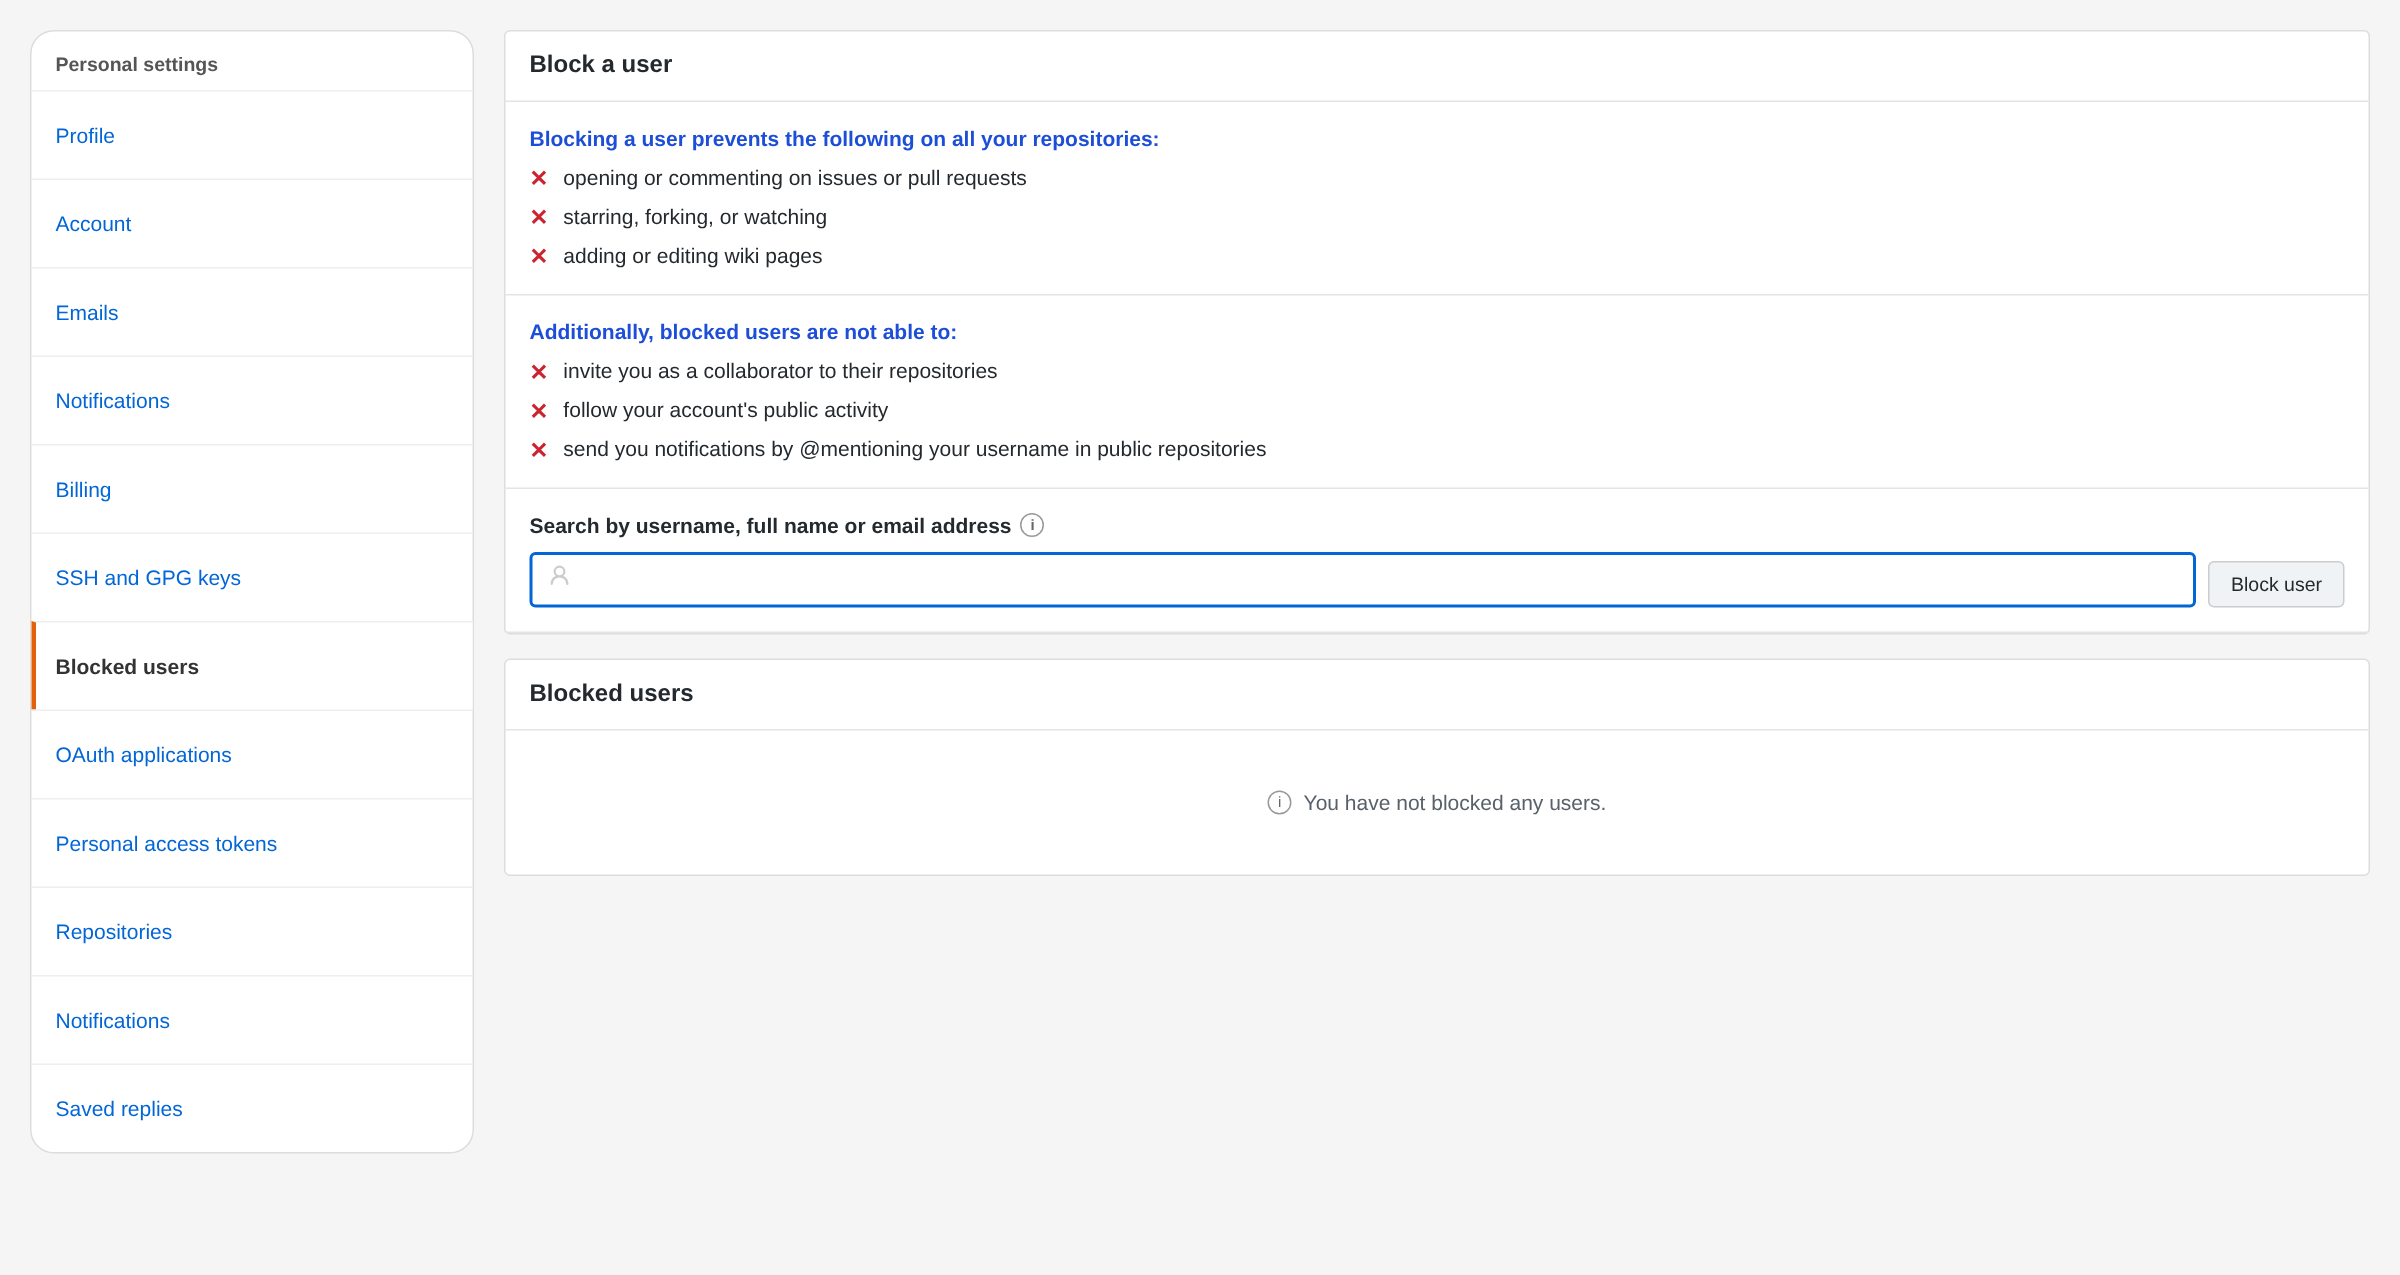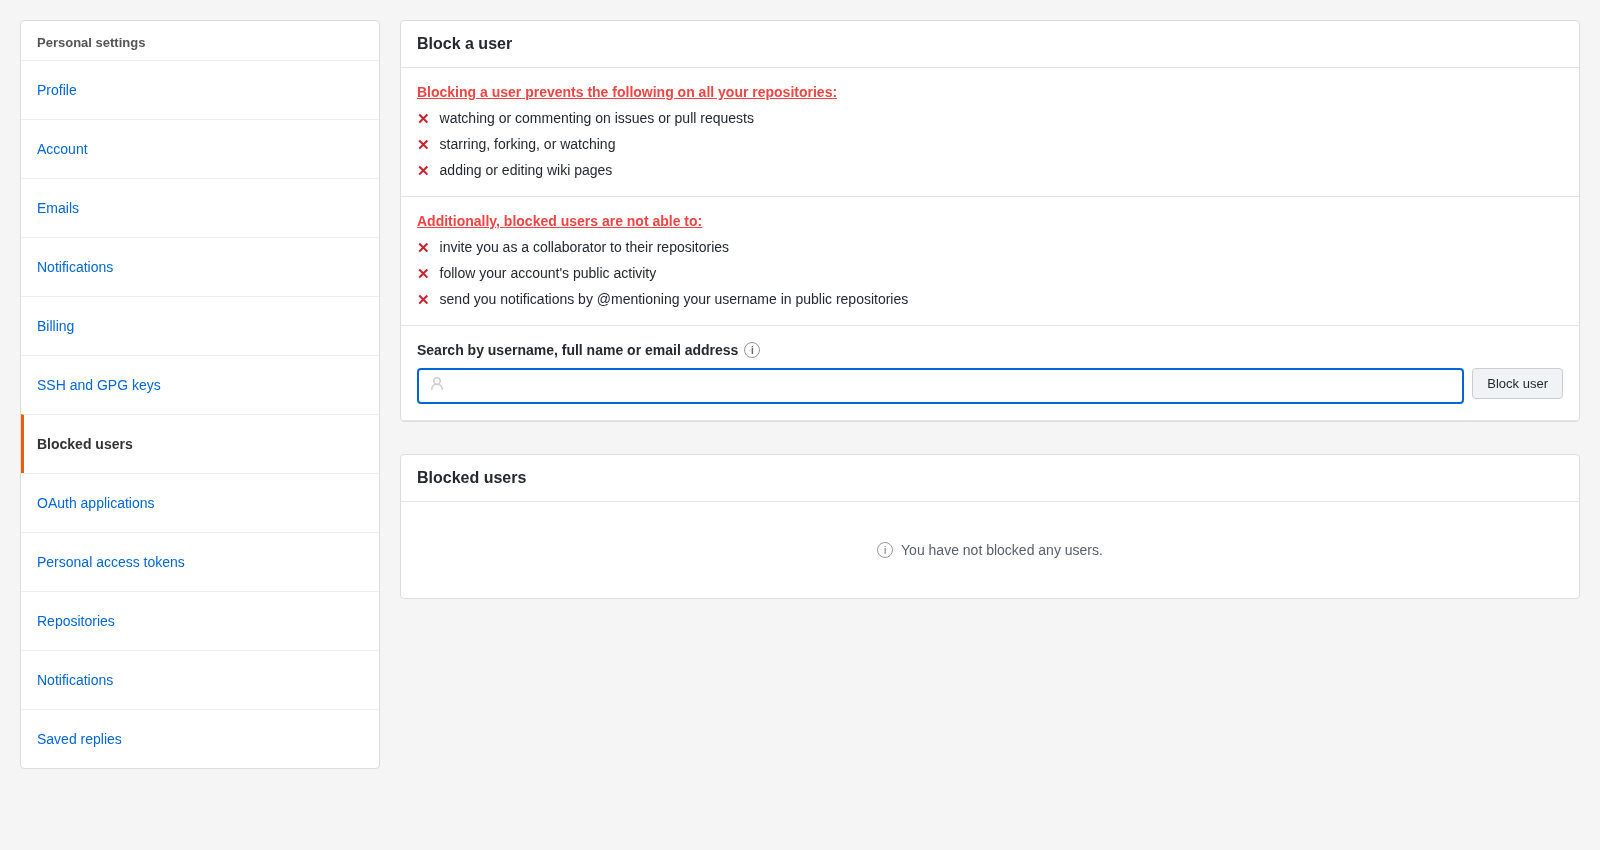--- a/index.html
+++ b/index.html
@@ -13,25 +13,25 @@
       display: flex;
       min-height: 850px;
       max-width: 1600px;
       margin: 0 auto;
       background: #f5f5f5;
       padding: 20px;
       gap: 20px;
     }
     
     .sidebar {
-      width: 360px;
+      width: 296px;
       flex-shrink: 0;
       background: #fff;
       border: 1px solid #ddd;
-      border-radius: 4px;
+      border-radius: 16px;
       padding: 0;
       height: fit-content;
     }
     .sidebar-header {
       padding: 14px 16px 10px 16px;
       font-size: 13px;
       font-weight: 600;
       color: #555;
     }
     .sidebar-item {
@@ -48,21 +48,21 @@
       font-weight: 600;
       border-left: 3px solid #e36209;
       padding-left: 13px;
       background: #fff;
     }
     
     .main {
       flex: 1;
       display: flex;
       flex-direction: column;
-      gap: 32px;
+      gap: 16px;
     }
     .card {
       background: #fff;
       border: 1px solid #ddd;
       border-radius: 4px;
     }
     .card-header {
       padding: 14px 16px;
       border-bottom: 1px solid #e1e4e8;
     }
@@ -70,23 +70,22 @@
       font-size: 16px;
       font-weight: 600;
       color: #24292e;
     }
     .block-info-section {
       padding: 16px;
       border-bottom: 1px solid #e1e4e8;
     }
     .block-info-section p {
       font-weight: 600;
-      color: #ef4444;
+      color: #1d4ed8;
       margin-bottom: 10px;
-      text-decoration: underline;
     }
     .block-list {
       list-style: none;
       margin-bottom: 0;
     }
     .block-list li {
       display: flex;
       align-items: flex-start;
       gap: 10px;
       margin-bottom: 8px;
@@ -125,21 +124,21 @@
       border-radius: 50%;
       border: 1px solid #999;
       color: #666;
       font-size: 10px;
       font-style: normal;
       cursor: pointer;
     }
     .search-row {
       display: flex;
       gap: 8px;
-      align-items: flex-start;
+      align-items: flex-end;
     }
     .search-input-wrap {
       flex: 1;
       display: flex;
       align-items: center;
       border: 2px solid #0366d6;
       border-radius: 4px;
       padding: 6px 10px;
       background: #fff;
       gap: 8px;
@@ -221,21 +220,21 @@
     <div class="card">
       <div class="card-header">
         <h2>Block a user</h2>
       </div>
 
       <div class="block-info-section">
         <p>Blocking a user prevents the following on all your repositories:</p>
         <ul class="block-list" id="prevents-list">
             <li>
               <span class="x-icon">✕</span>
-              <span>watching or commenting on issues or pull requests</span>
+              <span>opening or commenting on issues or pull requests</span>
             </li>
             <li>
               <span class="x-icon">✕</span>
               <span>starring, forking, or watching</span>
             </li>
             <li>
               <span class="x-icon">✕</span>
               <span>adding or editing wiki pages</span>
             </li>
           </ul>

